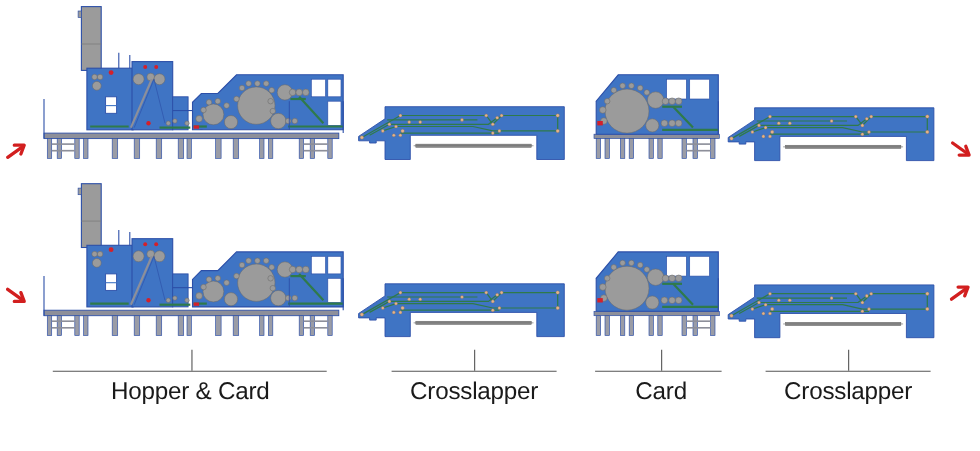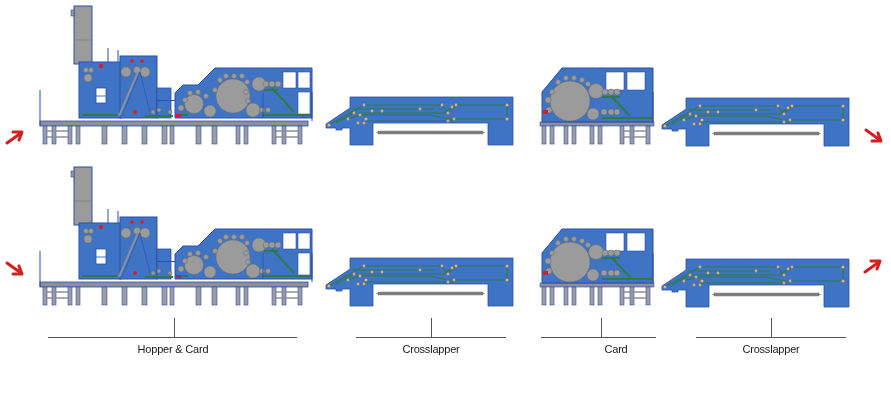--- a/index.html
+++ b/index.html
@@ -1,19 +1,19 @@
 <!DOCTYPE html>
 <html><head>
   <meta charset="utf-8">
   <style>
     html, body { margin: 0; padding: 0; background: #ffffff; }
     body { width: 891px; height: 410px; position: relative; overflow: hidden; font-family: "Liberation Sans", sans-serif; }
     #stage { position: absolute; left: 0; top: 0; width: 891px; height: 410px; }
     .label {
-      position: absolute; top: 343px; font-size: 11px; color: #1a1a1a;
+      position: absolute; top: 343px; font-size: 22px; color: #1a1a1a;
       transform: translateX(-50%); white-space: nowrap; letter-spacing: -0.2px;
     }
   </style>
 </head>
 <body>
 
 <svg id="stage" viewBox="0 0 891 410" xmlns="http://www.w3.org/2000/svg">
   <defs>
 
     <symbol id="arrow-ur" viewBox="0 0 20 16">
@@ -251,14 +251,14 @@
       </g>
     <g>
         <line x1="696" y1="337.5" x2="846" y2="337.5"></line>
         <line x1="771.5" y1="318" x2="771.5" y2="337"></line>
       </g>
   </g>
 </svg>
 
 <div class="label" style="left:173px">Hopper &amp; Card</div>
 <div class="label" style="left:431px">Crosslapper</div>
-<div class="label" style="left:616px">Card</div>
+<div class="label" style="left:601px">Card</div>
 <div class="label" style="left:771px">Crosslapper</div>
 
 </body></html>

